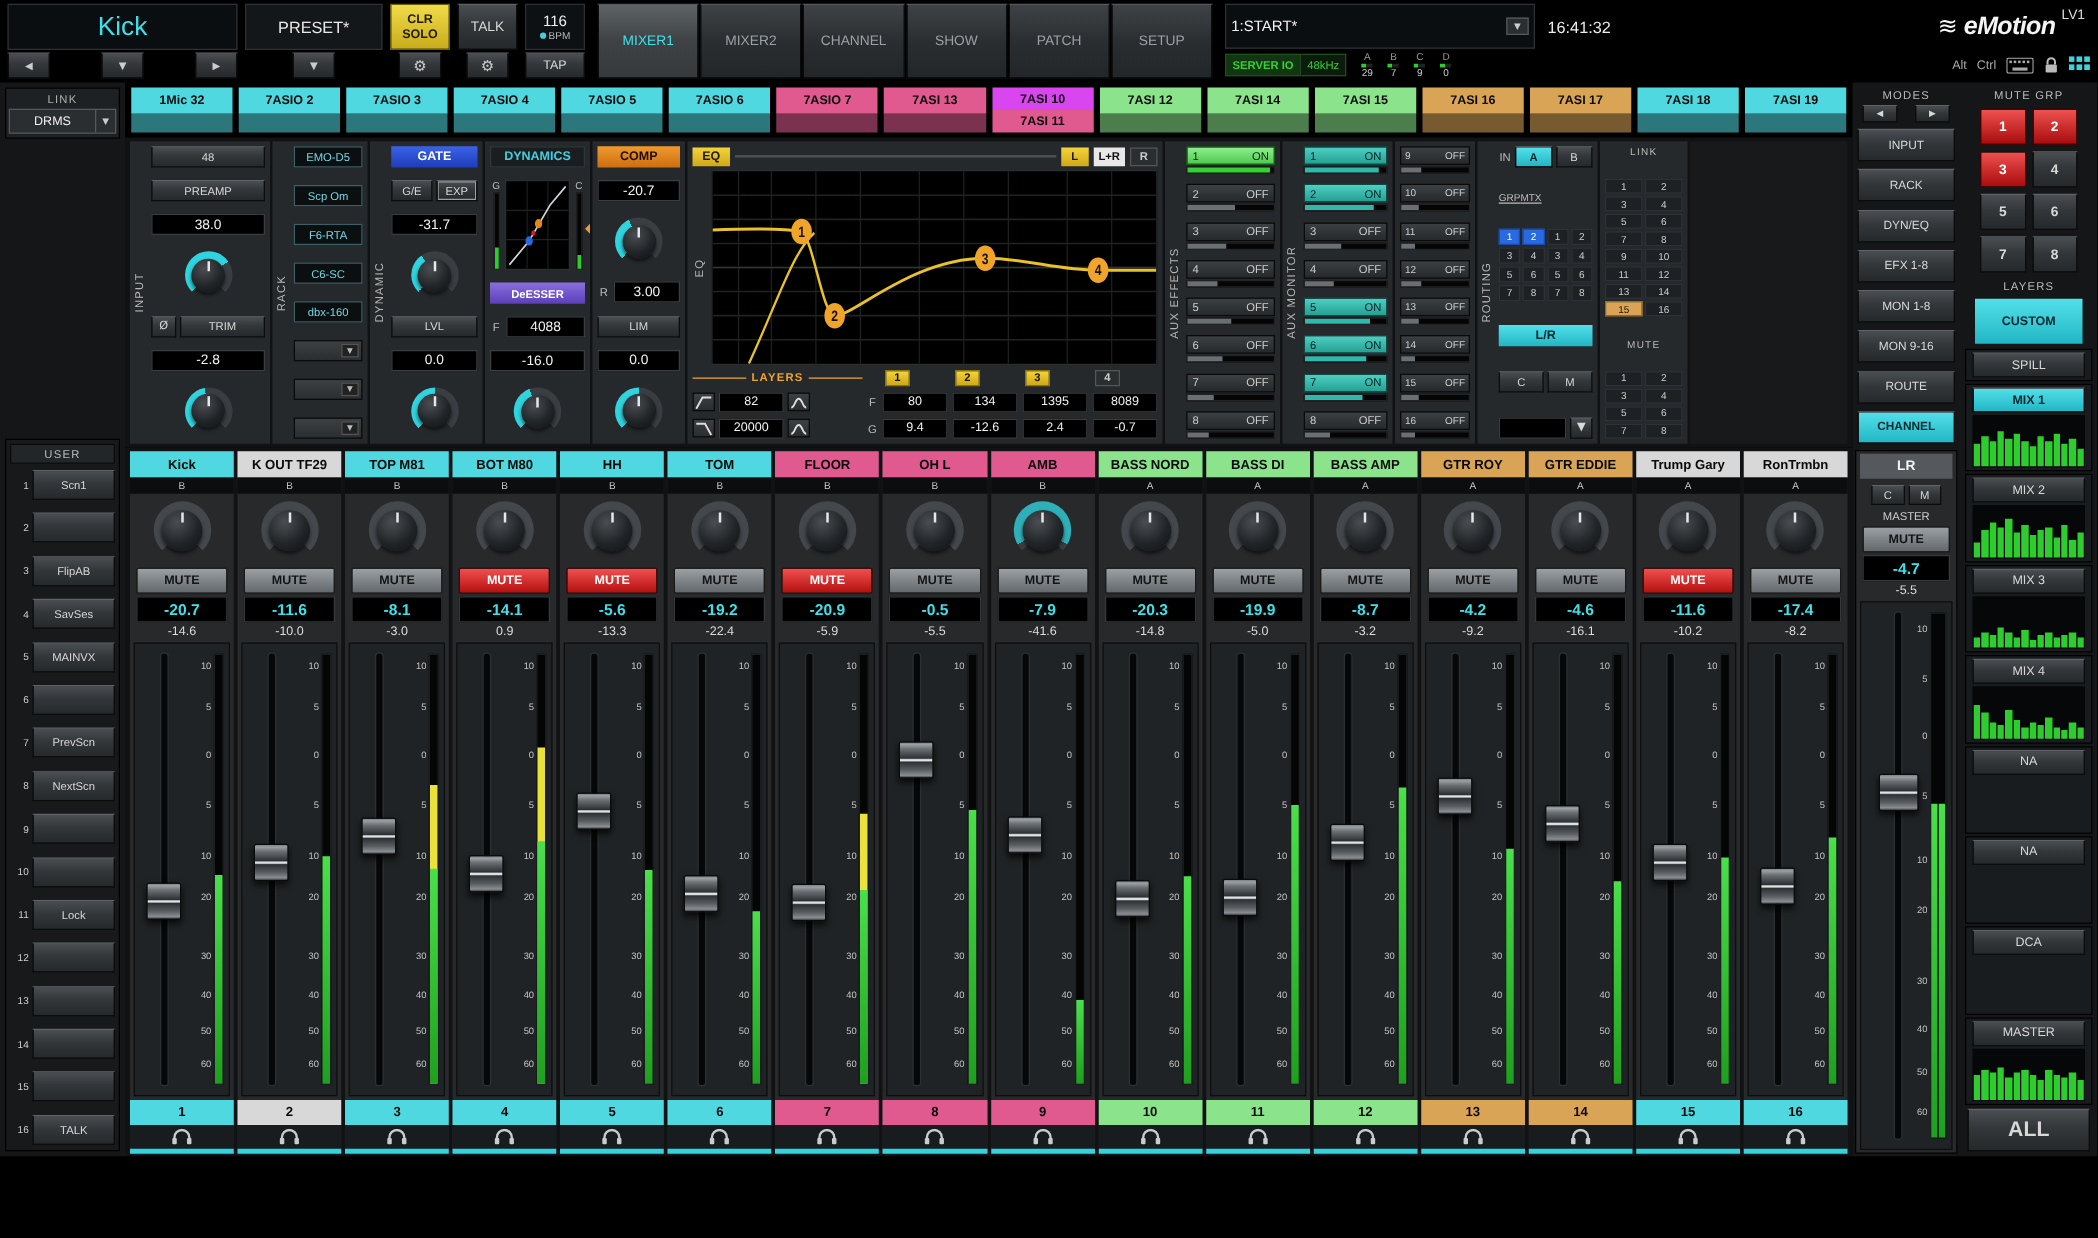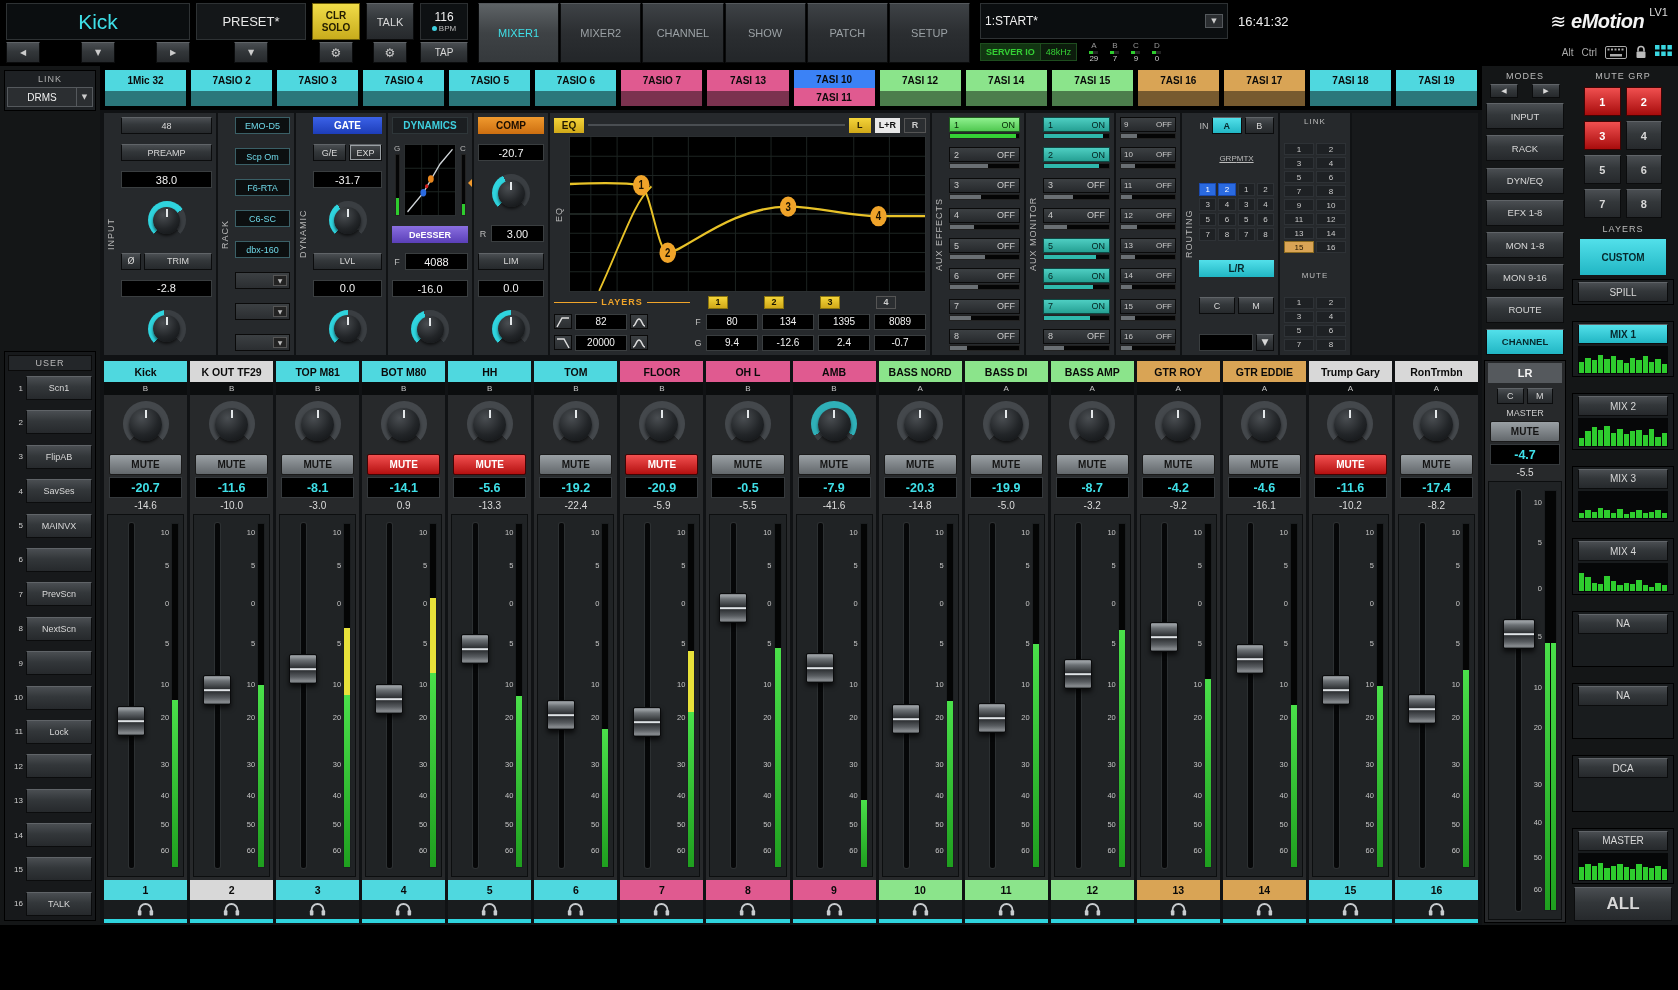--- a/index.html
+++ b/index.html
@@ -144,21 +144,21 @@
 .aux-row{display:flex;flex-direction:column;gap:1px;}
 .aux-btn{height:15px;display:flex;align-items:center;justify-content:space-between;padding:0 4px;font-size:9px;background:linear-gradient(#3c4043,#26292c);border:1px solid #0a0a0a;color:#ccc;}
 .aux-btn.fx-on{background:linear-gradient(#8ef08e,#50c850);color:#052805;border-color:#1e5a1e;}
 .aux-btn.mon-on{background:linear-gradient(#4ecec2,#25a093);color:#03211e;border-color:#0e4a44;}
 .aux-bar{height:6px;background:#050505;border:1px solid #222;position:relative;}
 .aux-fill{position:absolute;left:0;top:0;bottom:0;background:#6a6f73;}
 .aux-fill.fx{background:#35d035;}
 .aux-fill.mon{background:#2fb8ac;}
 .c-aux916 .aux-btn{font-size:8px;padding:0 3px;}
 
-.rt-heads{display:flex;font-size:8px;color:#bbb;justify-content:center;text-decoration:underline;}
+.rt-heads{display:flex;font-size:8px;color:#bbb;justify-content:flex-start;text-decoration:underline;}
 .rt-grid{display:grid;grid-template-columns:repeat(4,1fr);gap:2px;}
 .rt-num{height:13px;display:flex;align-items:center;justify-content:center;font-size:8px;color:#ccc;background:#1e2124;border:1px solid #2e3236;}
 .rt-num.active{background:#2a6ae0;color:#fff;border-color:#1a4ab0;}
 .lk-hdr{font-size:8px;color:#bbb;text-align:center;letter-spacing:1px;}
 .lk-grid{display:grid;grid-template-columns:1fr 1fr;gap:2px;}
 .lk-num{height:12px;font-size:8px;color:#ccc;display:flex;align-items:center;justify-content:center;background:#1e2124;border:1px solid #2e3236;}
 .lk-num.active{background:#d9a455;color:#201500;border-color:#8a6a20;}
 .proc-fill{flex:1;background:#17191b;}
 
 .midcol{width:86px;display:flex;flex-direction:column;background:#141617;padding:0 2px;}
@@ -201,21 +201,21 @@
 .mz .fcap{left:14px;width:32px;}
 .mz .fscale{right:19px;}
 .mz .fmeter{width:13px;}
 
 .rcol{width:110px;background:#141617;display:flex;flex-direction:column;padding:5px 4px 4px;}
 .mg-hdr,.ly-hdr{font-size:9px;color:#bbb;text-align:center;letter-spacing:1px;height:14px;}
 .mg-grid{display:grid;grid-template-columns:1fr 1fr;gap:5px;padding:2px 12px 6px;}
 .mg-btn{height:29px;font-size:11px;font-weight:700;}
 .mg-btn.on{background:linear-gradient(#f05050,#a80c0c);color:#fff;border-color:#400404;}
 .custom-btn{height:36px;margin:1px 8px 2px;background:linear-gradient(#52e0ea,#21b6c4);color:#06282c;font-size:10px;font-weight:700;display:flex;align-items:center;justify-content:center;}
-.ly-list{flex:1;display:flex;flex-direction:column;gap:16px;margin-top:2px;min-height:0;}
+.ly-list{flex:1;display:flex;flex-direction:column;gap:2px;margin-top:2px;min-height:0;}
 .ly-cell{flex:1;display:flex;flex-direction:column;padding:2px 5px;background:#191c1e;border:1px solid #000;min-height:0;}
 .ly-cell.small{flex:0 0 26px;}
 .ly-btn{height:20px;font-size:10px;flex:0 0 auto;}
 .ly-btn.active{background:linear-gradient(#52e0ea,#21b6c4);color:#06282c;font-weight:700;}
 .ly-meter{flex:1;margin-top:2px;background:#060708;display:flex;align-items:flex-end;gap:1px;padding:1px;}
 .ly-meter i{flex:1;background:#2ecc2e;}
 .ly-blank{flex:1;}
 .all-btn{height:34px;margin:3px 2px 0;font-size:17px;font-weight:700;}
 </style>
 </head>
@@ -457,21 +457,21 @@
             </div>
             <div class="ptab-cell">
               <div class="ptab-label" style="background: rgb(224, 90, 144);">7ASIO 7</div>
               <div class="ptab-body" style="background: rgb(123, 50, 79);"></div>
             </div>
             <div class="ptab-cell">
               <div class="ptab-label" style="background: rgb(224, 90, 144);">7ASI 13</div>
               <div class="ptab-body" style="background: rgb(123, 50, 79);"></div>
             </div>
             <div class="ptab-cell">
-              <div class="ptab-label" style="background: #3b82f6;">7ASI 10</div>
+              <div class="ptab-label" style="background: #d946ef;">7ASI 10</div>
               <div class="ptab-label" style="background: rgb(224, 90, 144);">7ASI 11</div>
             </div>
             <div class="ptab-cell">
               <div class="ptab-label" style="background: rgb(139, 228, 139);">7ASI 12</div>
               <div class="ptab-body" style="background: rgb(76, 125, 76);"></div>
             </div>
             <div class="ptab-cell">
               <div class="ptab-label" style="background: rgb(139, 228, 139);">7ASI 14</div>
               <div class="ptab-body" style="background: rgb(76, 125, 76);"></div>
             </div>

